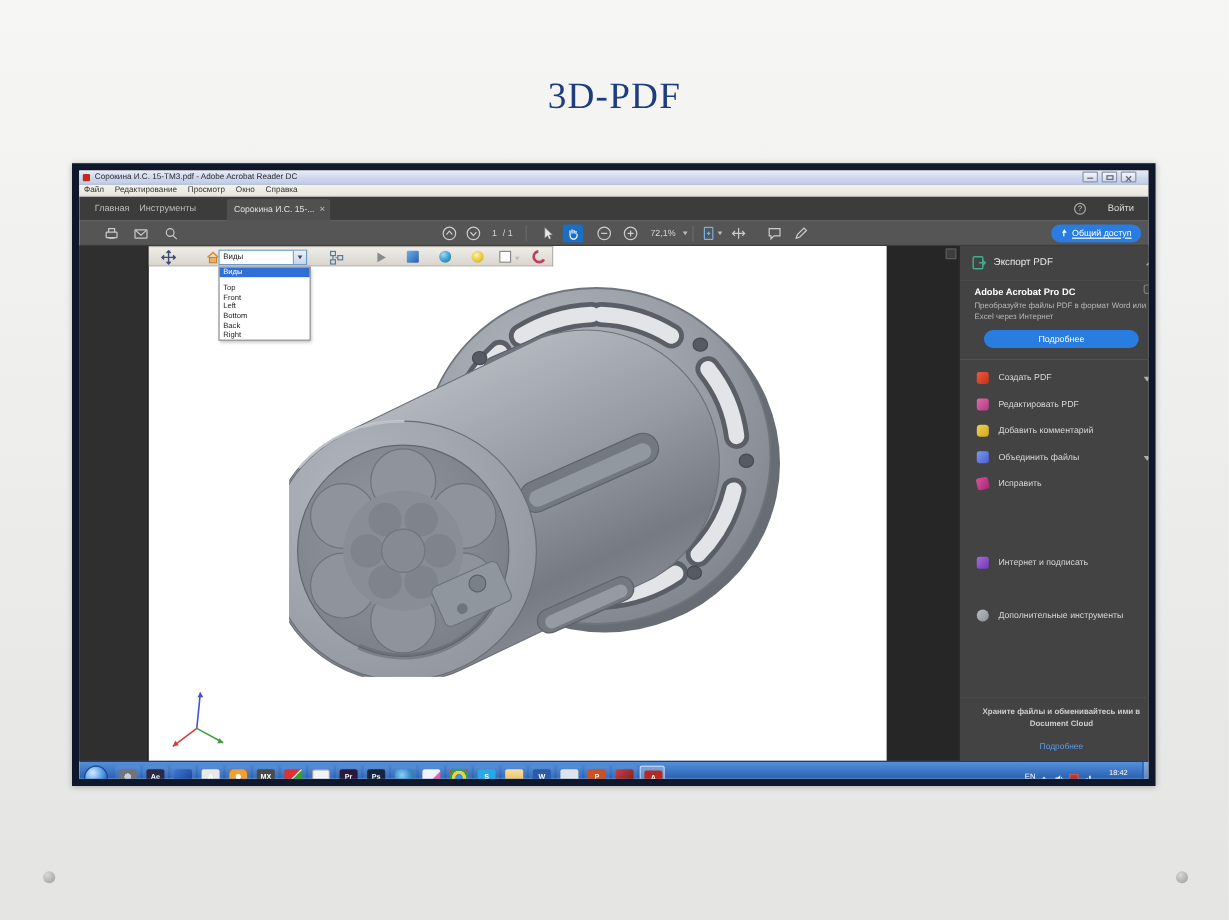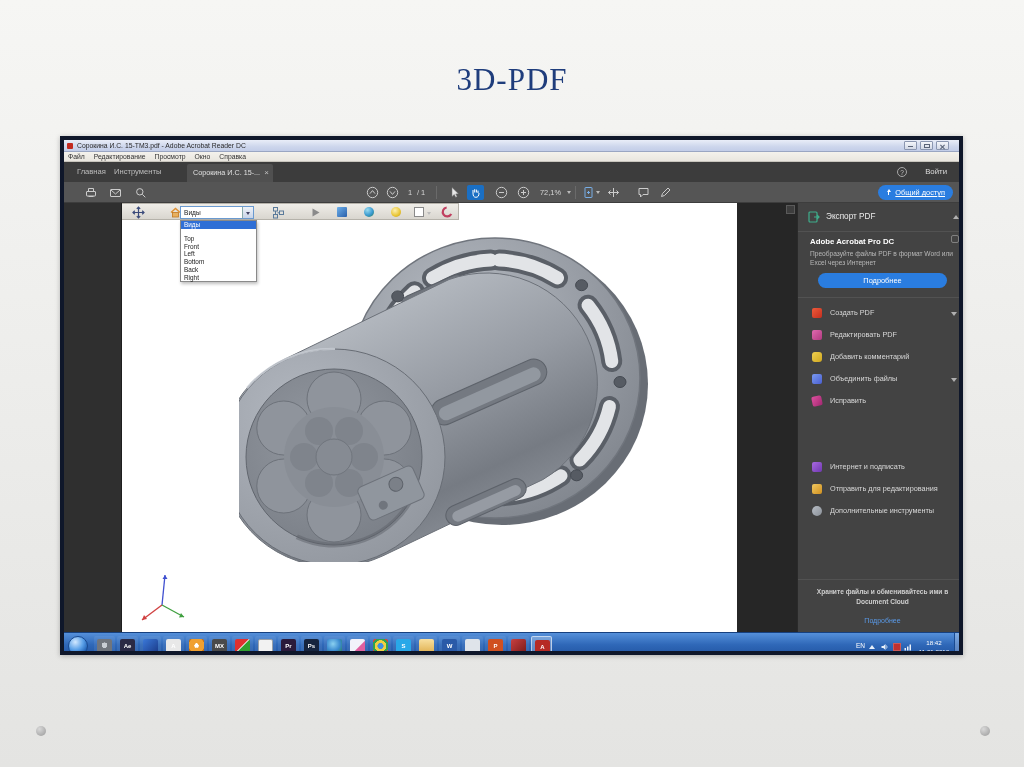--- a/index.html
+++ b/index.html
@@ -15,21 +15,21 @@
     font-family:"Liberation Serif","DejaVu Serif",serif;
     font-size:31px; font-weight:400; color:#1f3d7c; letter-spacing:1px;
   }
   .dot { position:absolute; width:10px; height:10px; border-radius:50%;
     background:radial-gradient(circle at 35% 30%,#d8d8d8,#9a9a9a); top:726px; }
   .dot-l { left:36px; } .dot-r { right:34px; }
 
   
   .shot {
     position:absolute; left:60px; top:136px; width:903px; height:519px;
-    border:4px solid #0f172a; box-shadow:0 1px 5px rgba(0,0,0,.25);
+    border:6px solid #0f172a; box-shadow:0 1px 5px rgba(0,0,0,.25);
     background:#fff; font-size:7px; overflow:hidden;
   }
   
   .titlebar { position:absolute; left:0; top:0; width:100%; height:12px;
     background:linear-gradient(180deg,#e9edf8 0%,#cdd6ec 60%,#c2cde8 100%);
     border-bottom:1px solid #9aa6c2; }
   .appicon { position:absolute; left:3px; top:3px; width:6px; height:6px; background:#c22a20; border-radius:1px; }
   .wtitle { position:absolute; left:13px; top:2px; font-size:6.8px; color:#2a2a2a; white-space:nowrap; }
   .winbtns { position:absolute; right:10px; top:1px; }
   .winbtn { display:inline-block; width:13px; height:9px; margin-left:1px; position:relative;
@@ -494,24 +494,20 @@
           <span class="caret-dn tool-caret"></span>
         </div>
         <div class="tool-row" style="top:188px">
           <span class="tool-ic ic5"></span>
           <span class="tool-label">Исправить</span>
         </div>
         <div class="tool-row" style="top:254px">
           <span class="tool-ic ic8"></span>
           <span class="tool-label">Интернет и подписать</span>
         </div>
-        <div class="tool-row" style="top:276px">
-          <span class="tool-ic ic9"></span>
-          <span class="tool-label">Отправить для редактирования</span>
-        </div>
         <div class="tool-row" style="top:298px">
           <span class="tool-ic ic10"></span>
           <span class="tool-label">Дополнительные инструменты</span>
         </div>
 
         <div class="rp-div" style="top:376px"></div>
         <div class="rp-footer">Храните файлы и обменивайтесь ими в Document Cloud</div>
         <div class="rp-link">Подробнее</div>
       </div>
     </div>

